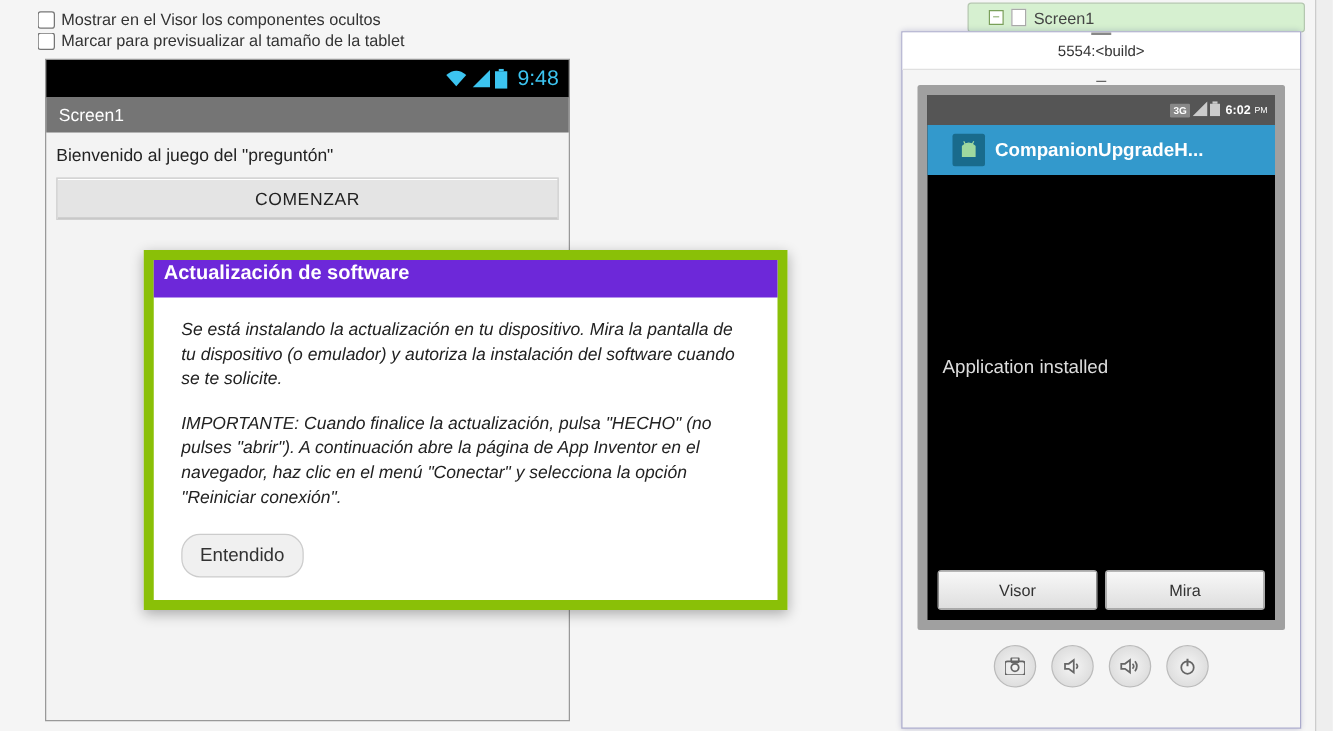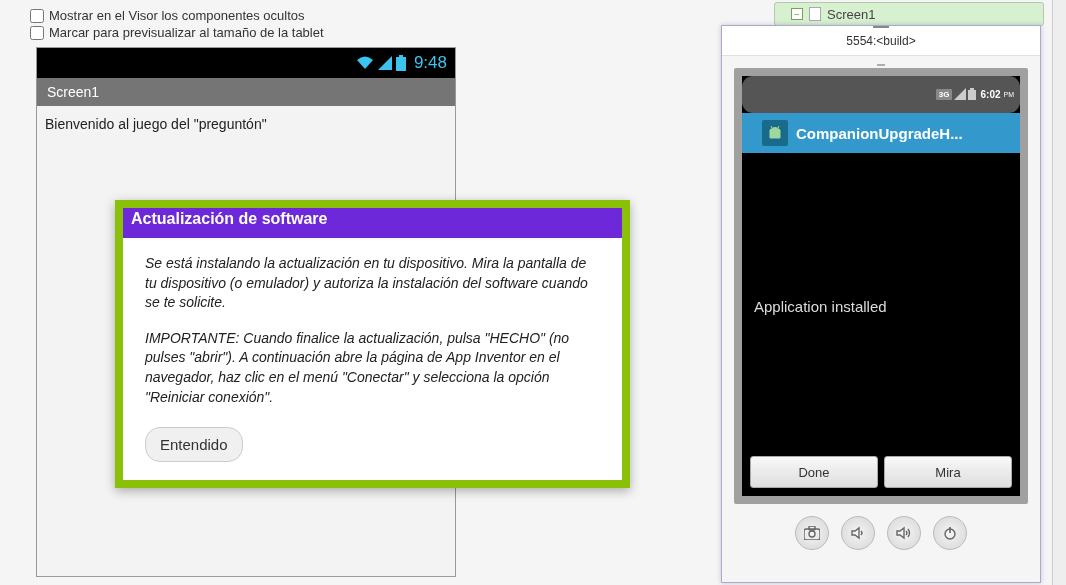--- a/index.html
+++ b/index.html
@@ -257,29 +257,28 @@
     }
     
     .emu-screen {
       background: #000;
       height: 420px;
       position: relative;
     }
     
     .emu-statusbar {
       background: #555;
-      height: 37px;
+      height: 24px;
       display: flex;
       justify-content: flex-end;
       align-items: center;
       padding-right: 6px;
       gap: 2px;
       font-size: 10px;
       color: #fff;
-      border-radius: 11px;
     }
     
     .emu-status-badge {
       background: #888;
       color: #fff;
       font-size: 8px;
       padding: 1px 3px;
       font-weight: bold;
       border-radius: 1px;
     }
@@ -395,20 +394,23 @@
       <span class="battery-icon">
         <svg width="10" height="16" viewBox="0 0 10 16">
             <rect x="3" y="0" width="4" height="2" fill="#3cc4f0"></rect>
             <rect x="0" y="2" width="10" height="14" fill="#3cc4f0"></rect>
           </svg>
       </span>
       <span class="status-time">9:48</span>
     </div>
     <div class="title-bar">Screen1</div>
     <div class="app-welcome">Bienvenido al juego del "preguntón"</div>
+    <div class="comenzar-btn">
+      <span>COMENZAR</span>
+    </div>
   </div>
 </div>
 
 <div class="modal">
   <div class="modal-header">Actualización de software</div>
   <div class="modal-body">
     <p>Se está instalando la actualización en tu dispositivo. Mira la pantalla de tu dispositivo (o emulador) y autoriza la instalación del software cuando se te solicite.</p>
     <p>IMPORTANTE: Cuando finalice la actualización, pulsa "HECHO" (no pulses "abrir"). A continuación abre la página de App Inventor en el navegador, haz clic en el menú "Conectar" y selecciona la opción "Reiniciar conexión".</p>
     <button class="entendido-btn">
       <span>Entendido</span>
@@ -464,21 +466,21 @@
           <span class="android-icon">
             <svg width="18" height="18" viewBox="0 0 18 18">
                 <path d="M4 6 Q9 1 14 6 L14 14 L4 14 Z M6 4 L5 2 M12 4 L13 2" fill="#9fd89f" stroke="#9fd89f" stroke-width="1"></path>
               </svg>
           </span>
           <span class="emu-apptitle">CompanionUpgradeH...</span>
         </div>
         <div class="emu-content">Application installed</div>
         <div class="emu-buttons">
           <div class="emu-btn">
-            <span>Done</span>
+            <span>Visor</span>
           </div>
           <div class="emu-btn">
             <span>Mira</span>
           </div>
         </div>
       </div>
     </div>
     <div class="emu-controls">
       <div class="ctrl-btn">
         <svg width="16" height="14" viewBox="0 0 16 14">

